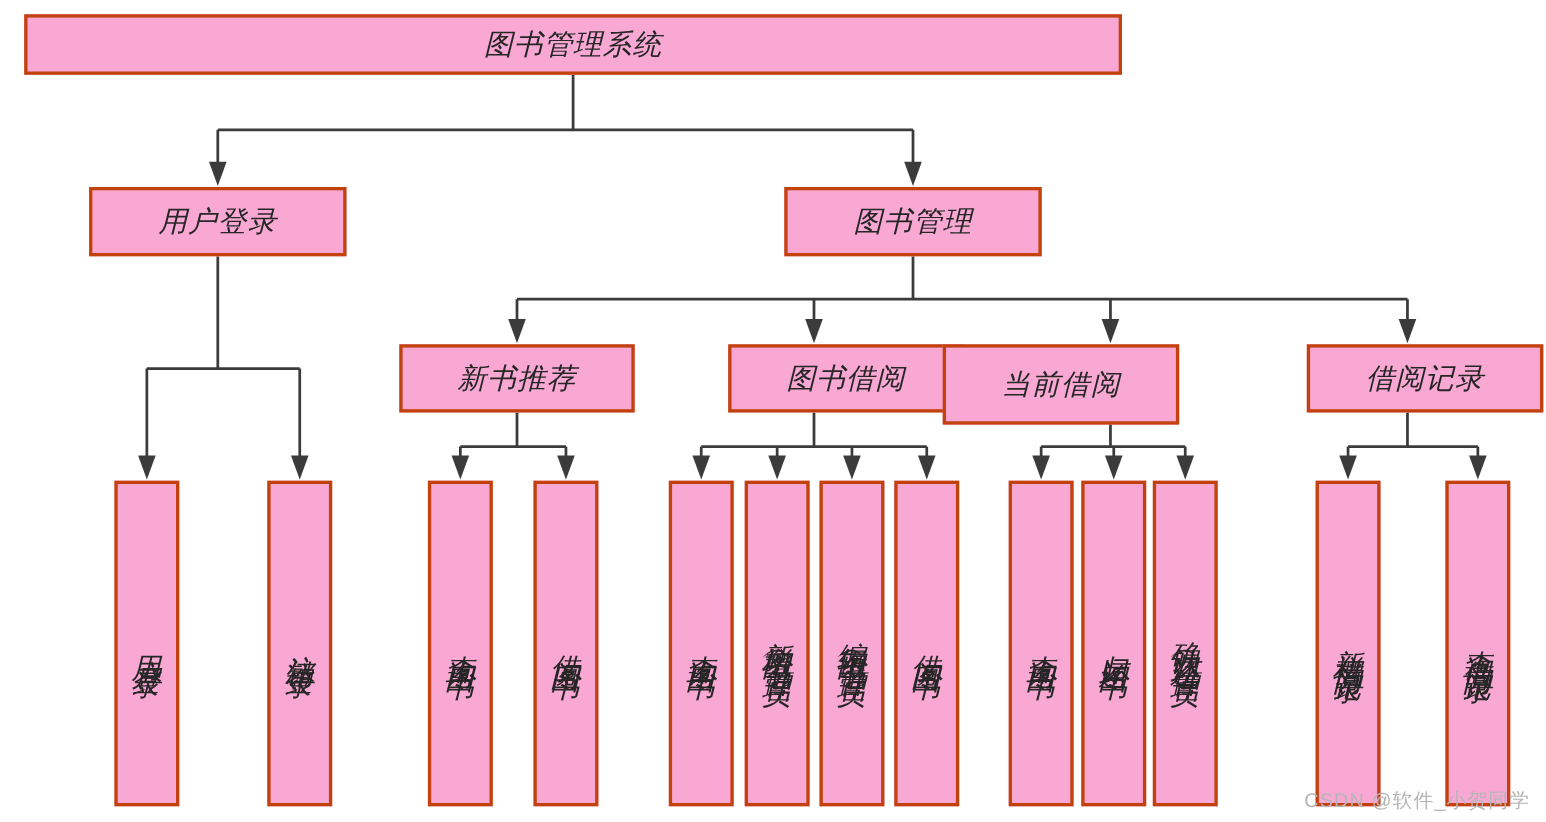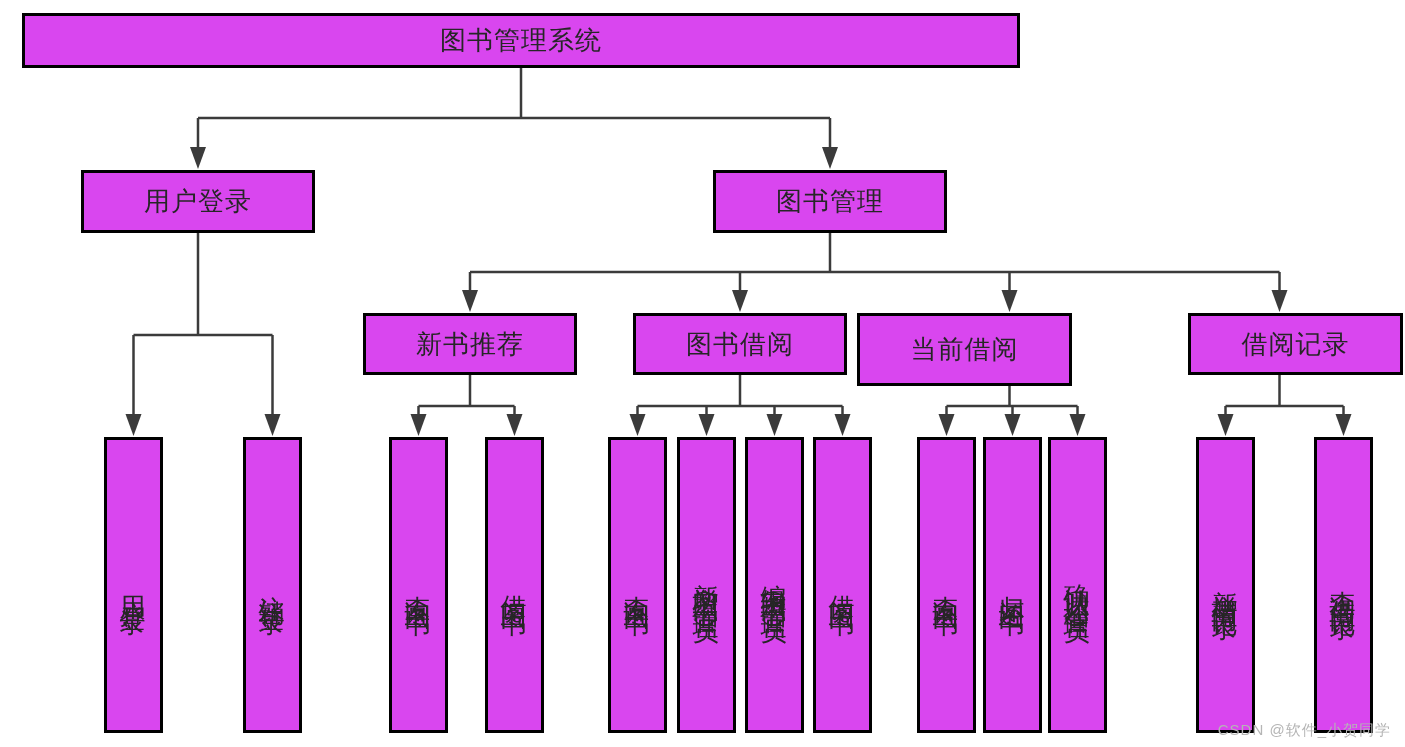--- a/index.html
+++ b/index.html
@@ -5,32 +5,33 @@
   html,body{margin:0;padding:0;}
   body{
     width:1405px;height:747px;position:relative;overflow:hidden;
     background:#ffffff;
     font-family:"Liberation Sans",sans-serif;
   }
   .stage{position:absolute;inset:0;}
   svg.wires{position:absolute;left:0;top:0;z-index:1;}
   .box{
     position:absolute;box-sizing:border-box;
-    border:3px solid #000000;background:#d946ef;
+    border:3px solid #c2410c;background:#f9a8d4;
     display:flex;align-items:center;justify-content:center;
     color:#262626;font-size:26px;letter-spacing:1px;
     z-index:2;
+    font-style:italic;
   }
   .vbox{
     writing-mode:vertical-rl;text-orientation:mixed;
     letter-spacing:5px;font-size:26px;
   }
   .watermark{
     position:absolute;right:14px;bottom:7px;z-index:5;
-    color:#b5b5b5;font-size:15px;letter-spacing:1px;
+    color:#b5b5b5;font-size:18px;letter-spacing:1px;
     white-space:nowrap;
   }
 </style>
 </head>
 <body>
 
 <div class="stage">
 
   <svg class="wires" width="1405" height="747" viewBox="0 0 1405 747">
     <g stroke="#3b3b3b" stroke-width="2.5" fill="none">
@@ -99,21 +100,21 @@
       <polygon points="1335.5,414 1351.5,414 1343.5,436"></polygon>
     </g>
   </svg>
 
   <div class="box" style="left:22px;top:13px;width:998px;height:55px;">图书管理系统</div>
 
   <div class="box" style="left:81px;top:170px;width:234px;height:63px;">用户登录</div>
   <div class="box" style="left:363px;top:313px;width:214px;height:62px;">新书推荐</div>
 
   <div class="box" style="left:713px;top:170px;width:234px;height:63px;">图书管理</div>
-  <div class="box" style="left:633px;top:313px;width:214px;height:62px;">图书借阅</div>
+  <div class="box" style="left:662px;top:313px;width:214px;height:62px;">图书借阅</div>
   <div class="box" style="left:857px;top:313px;width:215px;height:73px;">当前借阅</div>
   <div class="box" style="left:1172px;top:313px;width:215px;height:62px;margin-left:16px;">借阅记录</div>
 
   <div class="box vbox" style="left:104px;top:437px;width:59px;height:296px;">用户登录</div>
   <div class="box vbox" style="left:243px;top:437px;width:59px;height:296px;">注销登录</div>
 
   <div class="box vbox" style="left:389px;top:437px;width:59px;height:296px;">查询图书</div>
   <div class="box vbox" style="left:485px;top:437px;width:59px;height:296px;">借阅图书</div>
 
   <div class="box vbox" style="left:608px;top:437px;width:59px;height:296px;">查询图书</div>

